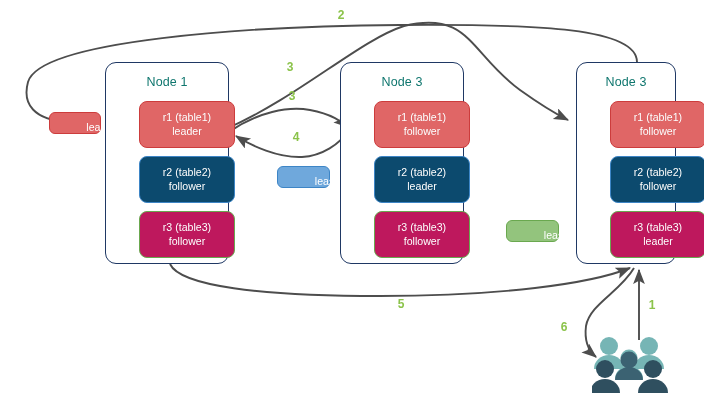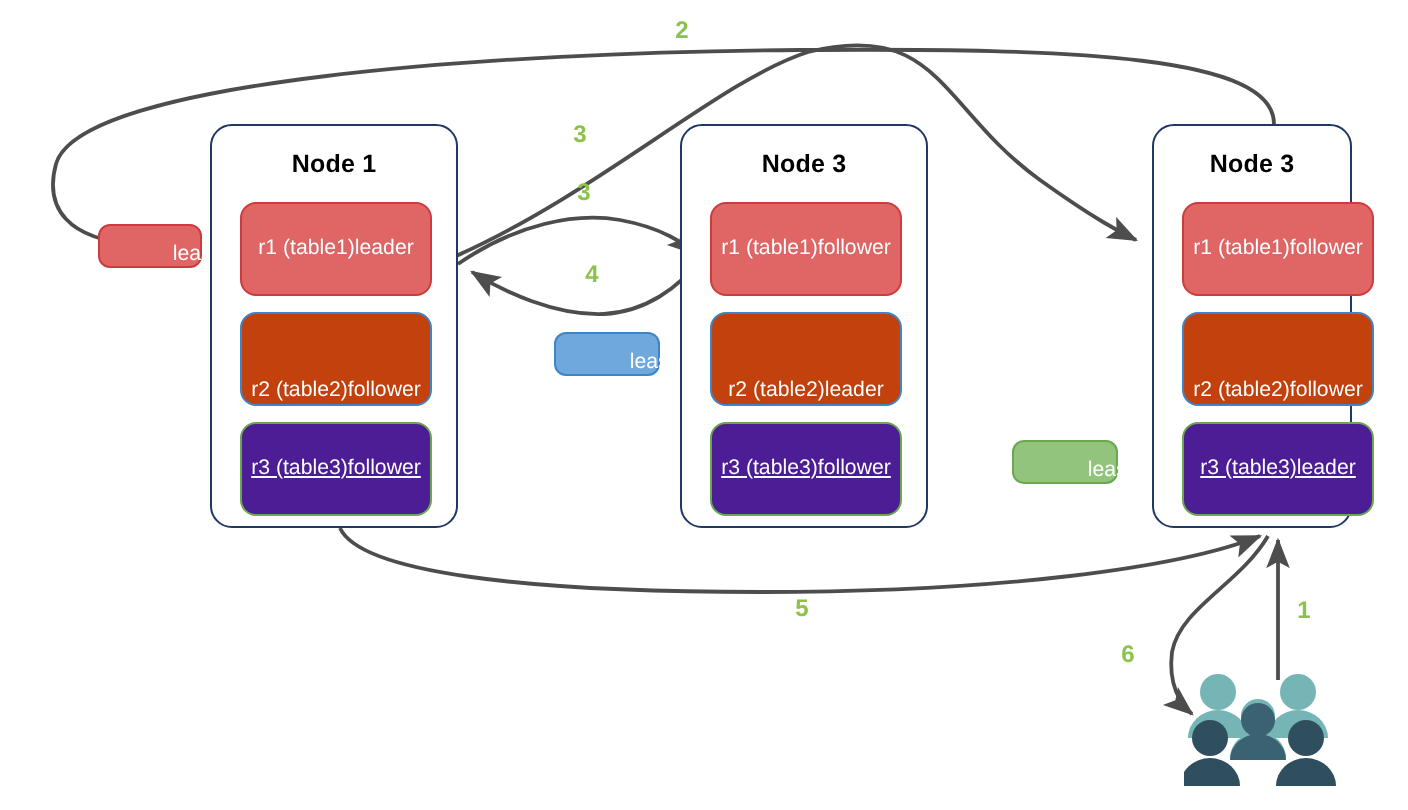--- a/index.html
+++ b/index.html
@@ -30,42 +30,43 @@
     border: 1.3px solid #1f3864;
     border-radius: 11px;
     background: #ffffff;
   }
   .node-title {
     position: absolute;
     left: 0;
     width: 100%;
     text-align: center;
     font-size: 12.5px;
-    font-weight: bold;
-    color: #000000;
+    font-weight: normal;
+    color: #0f766e;
     letter-spacing: .1px;
   }
   .replica {
     position: absolute;
     box-sizing: border-box;
     border-radius: 8px;
     display: flex;
-    flex-direction: row;
+    flex-direction: column;
     align-items: center;
     justify-content: center;
     color: #ffffff;
     font-size: 10.6px;
     line-height: 13.5px;
     text-align: center;
     text-shadow: 0 0 1px rgba(0,0,0,.08);
+    margin-left: 19px;
   }
   .replica span { display:block; }
   .rep-red   { background: #e06666; border: 1.4px solid #cc3c3c; }
-  .rep-blue  { background: #c2410c; border: 1.4px solid #3d85c6; align-items: flex-end; }
-  .rep-green { background: #4c1d95; border: 1.4px solid #6aa84f; text-decoration: underline; }
+  .rep-blue  { background: #0c4a6e; border: 1.4px solid #3d85c6; }
+  .rep-green { background: #be185d; border: 1.4px solid #6aa84f; }
 
   .lease {
     position: absolute;
     box-sizing: border-box;
     border-radius: 6px;
     display: flex;
     align-items: flex-end;
     justify-content: center;
     color: #ffffff;
     font-size: 10.6px;

